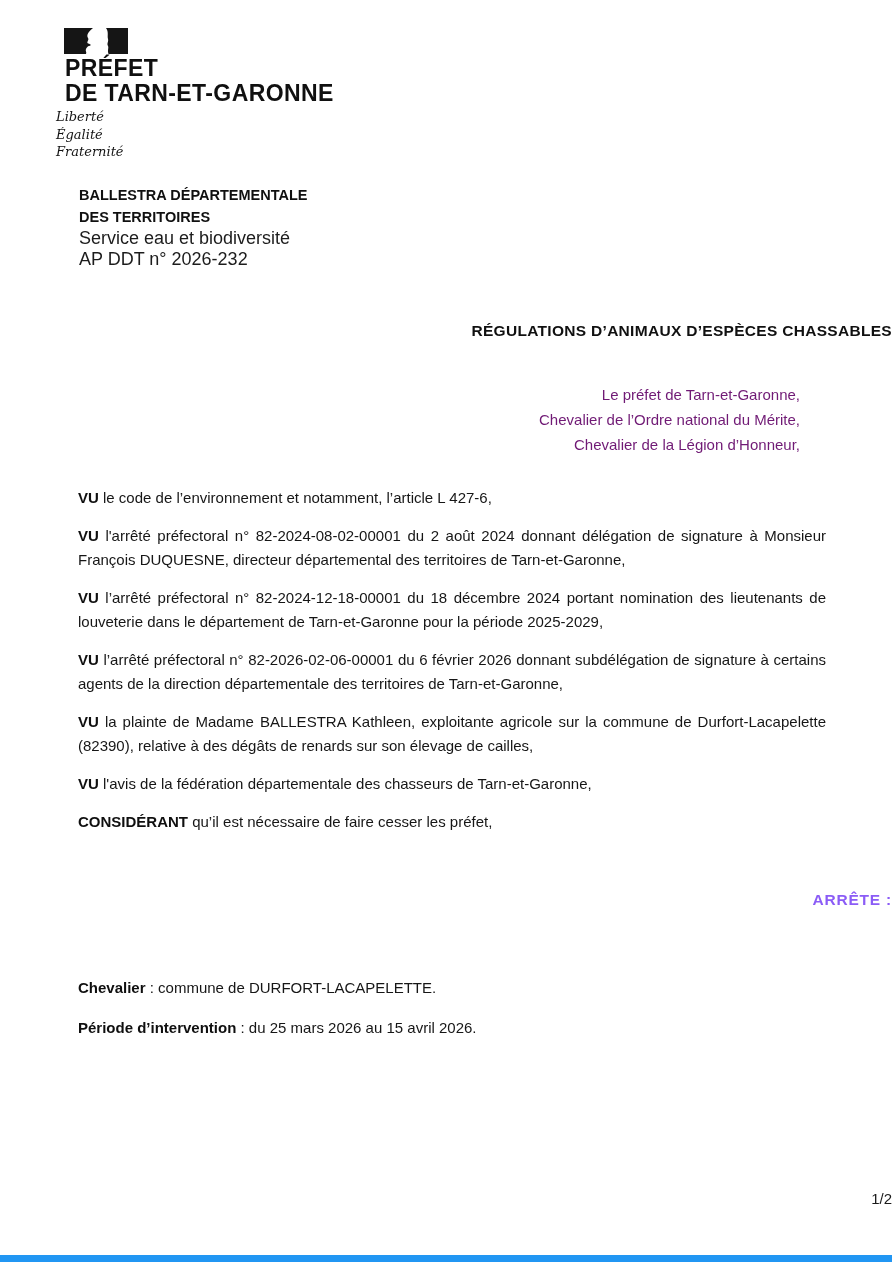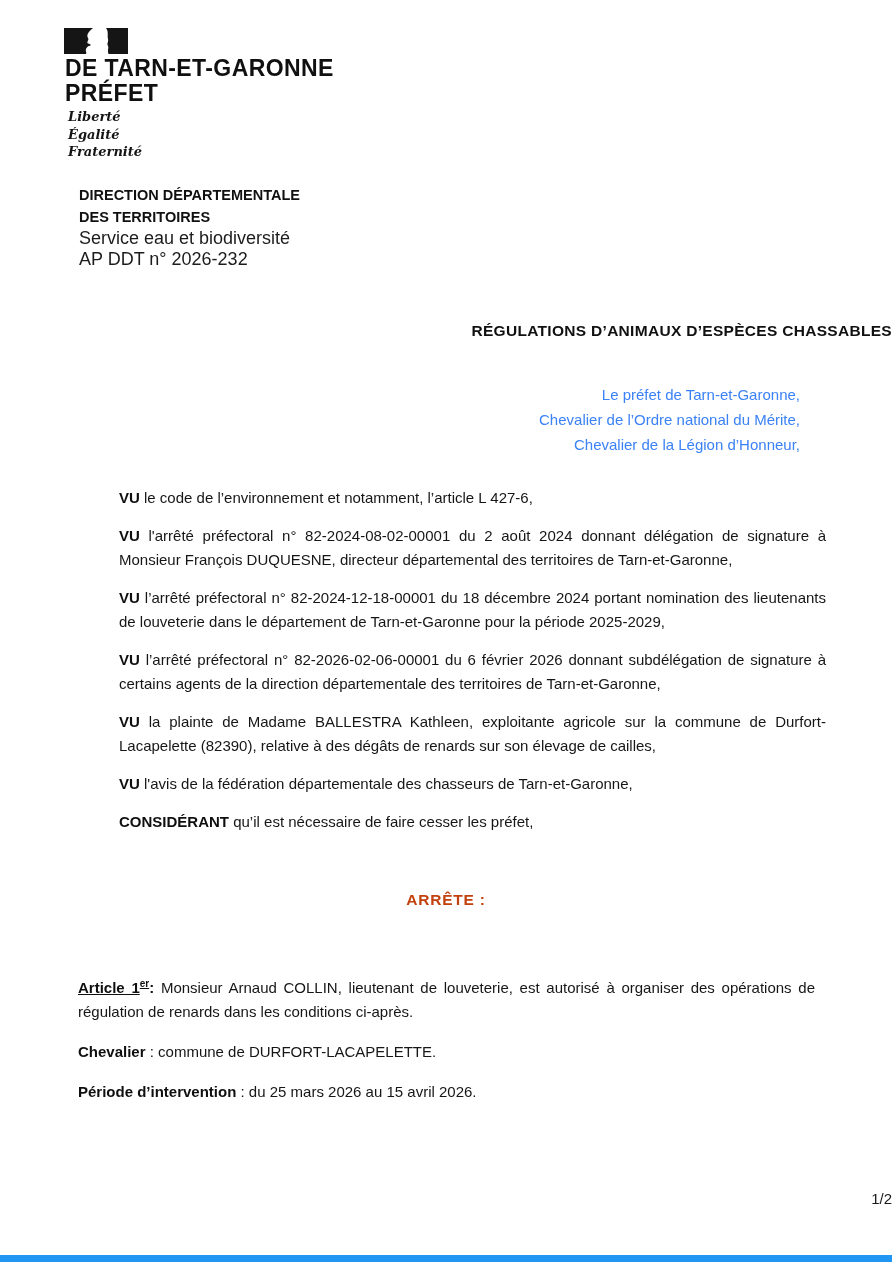--- a/index.html
+++ b/index.html
@@ -9,39 +9,39 @@
     margin:0 auto;
     background:#ffffff;
     font-family:"Liberation Sans",sans-serif;
     color:#191919;
     overflow:hidden;
   }
   
   .logo-wrap{position:absolute;left:64px;top:26px;width:66px;height:30px;}
   .prefet-block{position:absolute;left:65px;top:56px;line-height:25px;}
   .prefet-line{font-size:23px;font-weight:800;letter-spacing:.4px;color:#101010;}
-  .motto{position:absolute;left:68px;top:108px;font-family:"DejaVu Serif",serif;
-         font-style:italic;font-weight:700;font-size:13px;line-height:17.5px;color:#141414;}
+  .motto{position:absolute;left:56px;top:108px;font-family:"DejaVu Serif",serif;
+         font-style:italic;font-weight:400;font-size:13px;line-height:17.5px;color:#141414;}
   
   .service{position:absolute;left:79px;top:184px;}
   .service .b{font-size:14.5px;font-weight:700;line-height:22px;color:#101010;}
   .service .r{font-size:18px;font-weight:400;line-height:21px;color:#1c1c1c;}
   
   .doc-title{position:absolute;left:0;right:0;top:322px;text-align:right;
              font-size:15.5px;font-weight:700;letter-spacing:.3px;color:#101010;}
   
   .signatory{position:absolute;right:92px;top:382px;text-align:right;
-             font-size:15px;line-height:25px;color:#3b82f6;}
+             font-size:15px;line-height:25px;color:#701a75;}
   
   .bodytext{position:absolute;left:78px;right:66px;top:486px;
-            font-size:15px;line-height:24px;text-align:justify;color:#161616;margin-left:41px;}
+            font-size:15px;line-height:24px;text-align:justify;color:#161616;}
   .bodytext p{margin:0 0 14px 0;}
   .lbl{font-weight:700;color:#0f0f0f;}
-  .arrete{position:absolute;left:0;right:0;top:891px;text-align:center;
-          font-size:15.5px;font-weight:700;letter-spacing:.8px;color:#c2410c;}
+  .arrete{position:absolute;left:0;right:0;top:891px;text-align:right;
+          font-size:15.5px;font-weight:700;letter-spacing:.8px;color:#8b5cf6;}
   .articles{position:absolute;left:78px;right:77px;top:976px;
             font-size:15px;line-height:24px;text-align:justify;color:#161616;}
   .articles p{margin:0 0 16px 0;}
   .u{text-decoration:underline;}
   sup{font-size:10px;line-height:0;}
   
   .pagenum{position:absolute;left:0;right:0;top:1190px;text-align:right;
            font-family:Liberation Sans, sans-serif;font-size:15px;color:#1a1a1a;}
   .footer-bar{position:absolute;left:0;right:0;bottom:0;height:7px;background:#2196f3;}
 </style>
@@ -53,31 +53,31 @@
   <div class="logo-wrap">
     <svg width="66" height="30" viewBox="0 0 66 30">
       <rect x="0" y="2" width="37" height="26" fill="#151515"></rect>
       <rect x="42" y="2" width="22" height="26" fill="#151515"></rect>
       <path d="M29,2 c-4,3 -7,7 -5,10 c1.5,2 -2,4 0,6 c1.5,1.5 -1,3 -2,5 c-1,2 1,3 0,5 l15,0 0,-26 z" fill="#ffffff"></path>
       <path d="M42,2 c3,4 1,8 2,11 c.8,2.5 -1.5,4.5 0,7 c1,1.8 -.8,4 .5,8 l-2.5,0 z" fill="#ffffff"></path>
       <path d="M20,18 q4,-2 7,1 q-4,3 -7,-1 z" fill="#151515"></path>
     </svg>
   </div>
   <div class="prefet-block">
+    <div class="prefet-line">PRÉFET</div>
     <div class="prefet-line">DE TARN-ET-GARONNE</div>
-    <div class="prefet-line">PRÉFET</div>
   </div>
   <div class="motto">
     <div>Liberté</div>
     <div>Égalité</div>
     <div>Fraternité</div>
   </div>
 
   <div class="service">
-    <div class="b">DIRECTION DÉPARTEMENTALE</div>
+    <div class="b">BALLESTRA DÉPARTEMENTALE</div>
     <div class="b">DES TERRITOIRES</div>
     <div class="r">Service eau et biodiversité</div>
     <div class="r">AP DDT n° 2026-232</div>
   </div>
 
   <div class="doc-title">RÉGULATIONS D’ANIMAUX D’ESPÈCES CHASSABLES</div>
 
   <div class="signatory">
     <div>Le préfet de Tarn-et-Garonne,</div>
     <div>Chevalier de l’Ordre national du Mérite,</div>
@@ -90,21 +90,20 @@
     <p><span class="lbl">VU</span><span> l’arrêté préfectoral n° 82-2024-12-18-00001 du 18 décembre 2024 portant nomination des lieutenants de louveterie dans le département de Tarn-et-Garonne pour la période 2025-2029,</span></p>
     <p><span class="lbl">VU</span><span> l’arrêté préfectoral n° 82-2026-02-06-00001 du 6 février 2026 donnant subdélégation de signature à certains agents de la direction départementale des territoires de Tarn-et-Garonne,</span></p>
     <p><span class="lbl">VU</span><span> la plainte de Madame BALLESTRA Kathleen, exploitante agricole sur la commune de Durfort-Lacapelette (82390), relative à des dégâts de renards sur son élevage de cailles,</span></p>
     <p><span class="lbl">VU</span><span> l'avis de la fédération départementale des chasseurs de Tarn-et-Garonne,</span></p>
     <p><span class="lbl">CONSIDÉRANT</span><span> qu’il est nécessaire de faire cesser les préfet,</span></p>
   </div>
 
   <div class="arrete">ARRÊTE :</div>
 
   <div class="articles">
-    <p><span class="lbl u">Article 1</span><sup class="lbl u">er</sup><span class="lbl">:</span><span> Monsieur Arnaud COLLIN, lieutenant de louveterie, est autorisé à organiser des opérations de régulation de renards dans les conditions ci-après.</span></p>
     <p><span class="lbl">Chevalier</span><span> : commune de DURFORT-LACAPELETTE.</span></p>
     <p><span class="lbl">Période d’intervention</span><span> : du 25 mars 2026 au 15 avril 2026.</span></p>
   </div>
 
   <div class="pagenum">1/2</div>
   <div class="footer-bar" style="background: rgb(33, 150, 243);"></div>
 
 </div>
 
 </body></html>

